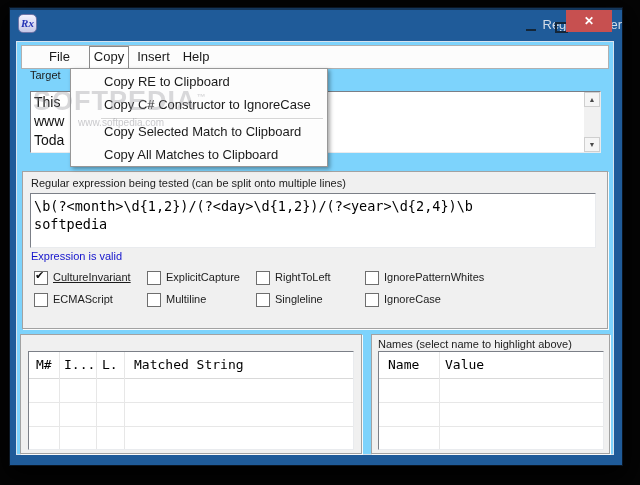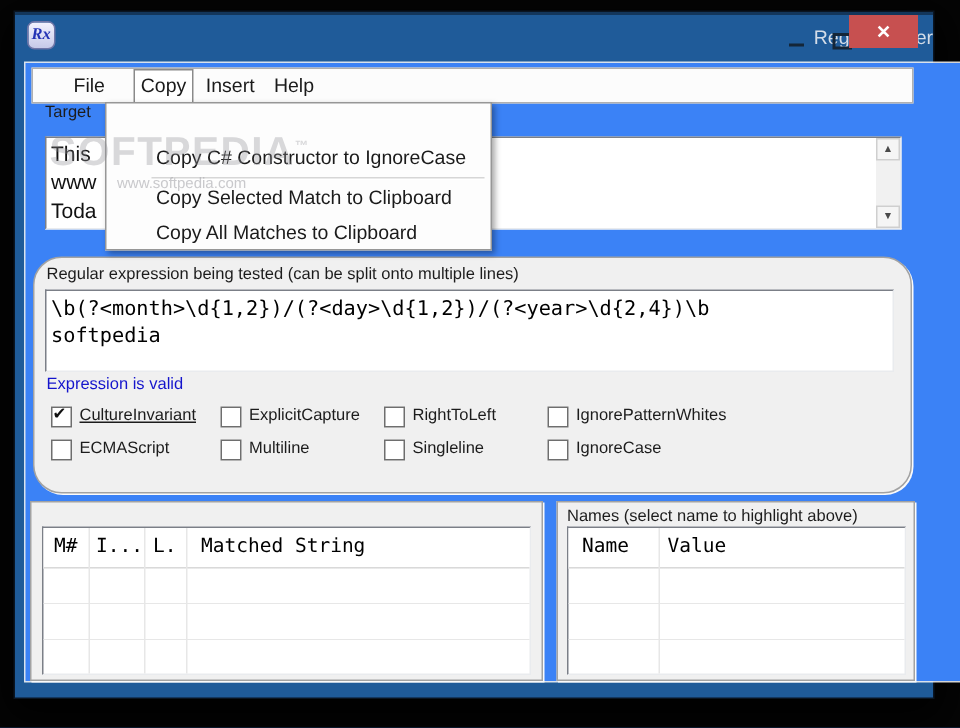--- a/index.html
+++ b/index.html
@@ -16,22 +16,22 @@
             color:#2433b5;font:italic bold 11px/17px "Liberation Serif",serif;text-align:center;}
   .win-title{position:absolute;left:0;top:0;width:100%;height:38px;line-height:34px;text-align:right;
              color:#d4dde8;font-size:13px;}
   .cap-btn{position:absolute;top:8px;width:22px;height:20px;cursor:default;}
   .glyph-min{width:10px;height:2px;background:#142638;margin:13px auto 0 auto;}
   .glyph-max{width:9px;height:7px;border:2px solid #142638;margin:6px auto 0 auto;background:transparent;}
   .btn-close{position:absolute;left:556px;top:2px;width:46px;height:22px;background:#c75050;
              color:#fff;font-size:12px;font-weight:bold;text-align:center;line-height:22px;}
 
   
-  .client{position:absolute;left:7px;top:34px;width:596px;height:412px;background:#3b82f6;
-          box-shadow:0 0 0 1px rgba(250,250,250,0.85);padding-left:28px;}
+  .client{position:absolute;left:7px;top:34px;width:596px;height:412px;background:#7dd3fc;
+          box-shadow:0 0 0 1px rgba(250,250,250,0.85);}
 
   
   .menubar{position:absolute;left:4px;top:3px;width:586px;height:22px;background:#fcfcfc;
            border:1px solid #b0b0b0;}
   .menu-item{position:absolute;top:0;height:22px;line-height:22px;text-align:center;
              font-size:13px;color:#1a1a1a;}
   .menu-item.open{border:1px solid #8a8a8a;background:#fff;line-height:20px;}
 
   
   .dropdown{position:absolute;left:53px;top:26px;width:256px;height:97px;background:#fdfdfd;
@@ -114,21 +114,21 @@
           <div>This</div>
           <div>www</div>
           <div>Toda</div>
         </div>
         <div class="vscroll">
           <div class="sb-btn" style="top:0;">▲</div>
           <div class="sb-btn" style="bottom:0;">▼</div>
         </div>
       </div>
 
-      <div class="panel" style="left:5px;top:129px;width:584px;height:156px;border-radius:19px;">
+      <div class="panel" style="left:5px;top:129px;width:584px;height:156px;">
         <div class="form-label" style="left:8px;top:5px;">Regular expression being tested (can be split onto multiple lines)</div>
         <div class="regex-box sunken">
           <div class="regex-text"><div>\b(?&lt;month&gt;\d{1,2})/(?&lt;day&gt;\d{1,2})/(?&lt;year&gt;\d{2,4})\b</div><div>softpedia</div></div>
         </div>
         <div class="status" style="left:8px;top:78px;">Expression is valid</div>
 
         <div class="chk" style="left:11px;top:99px;">
           <span class="mark">✔</span>
         </div>
         <div class="chk-label" style="left:30px;top:99px;text-decoration:underline;">CultureInvariant</div>
@@ -170,20 +170,21 @@
           <div class="lv-header">
             <div class="lv-h" style="left:9px;">Name</div>
             <div class="lv-h" style="left:66px;">Value</div>
           </div>
           <div class="lv-body"></div>
           <div class="lv-vline" style="left:60px;"></div>
         </div>
       </div>
 
       <div class="dropdown">
+        <div class="dd-item" style="top:1px;">Copy RE to Clipboard</div>
         <div class="dd-item" style="top:24px;">Copy C# Constructor to IgnoreCase</div>
         <div class="dd-sep" style="top:49px;"></div>
         <div class="dd-item" style="top:74px;">Copy All Matches to Clipboard</div>
         <div class="dd-item" style="top:51px;">Copy Selected Match to Clipboard</div>
       </div>
 
     </div>
   </div>
 
   <div class="wm-big">

